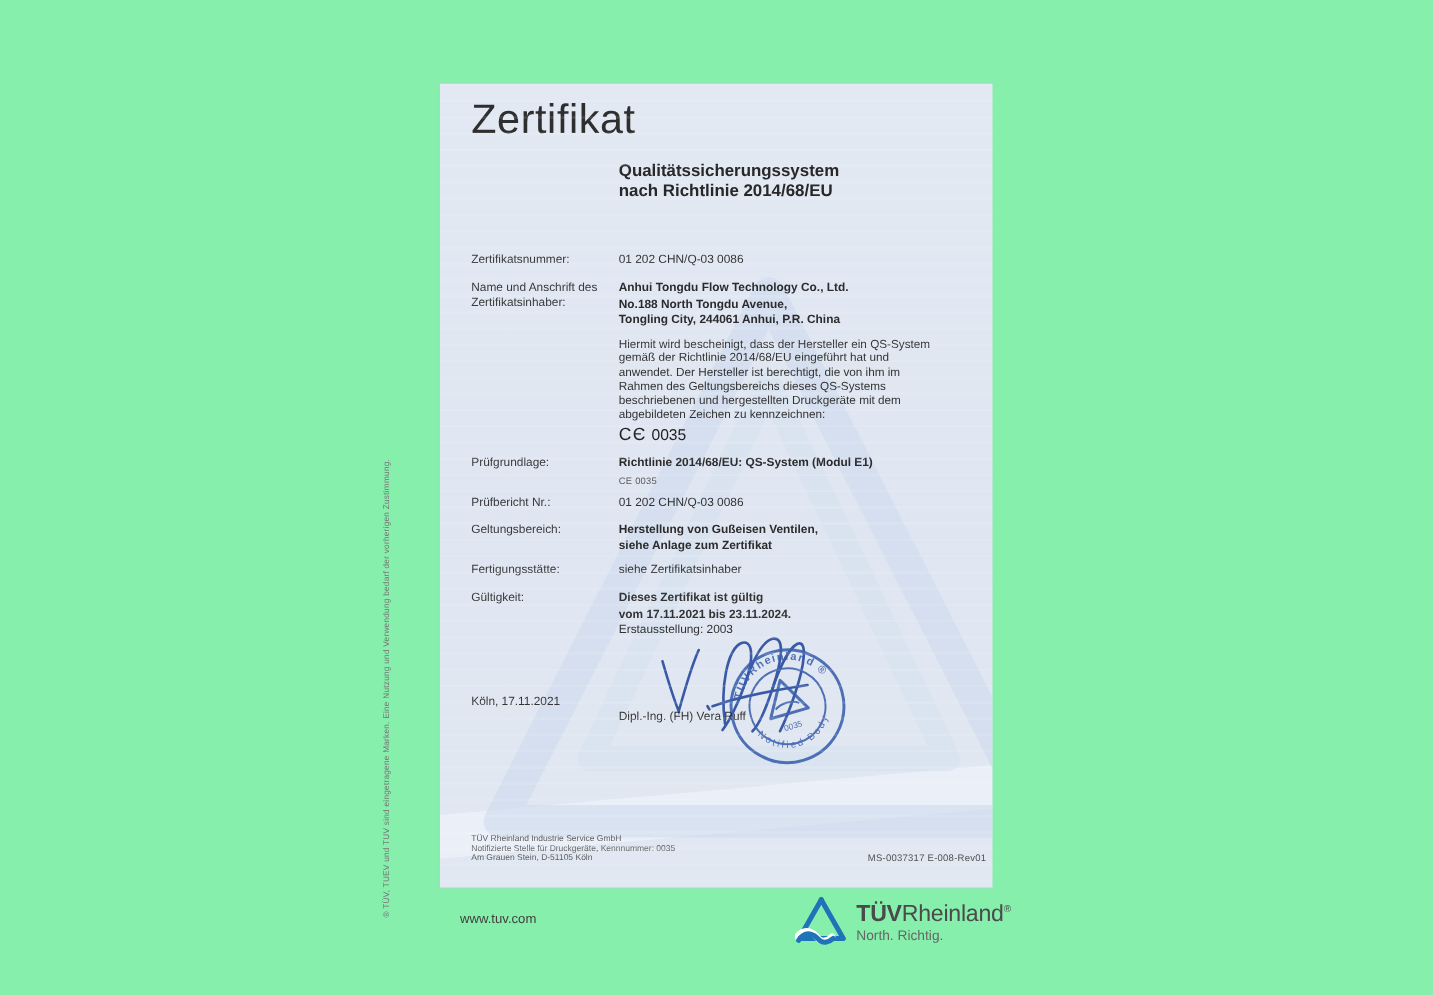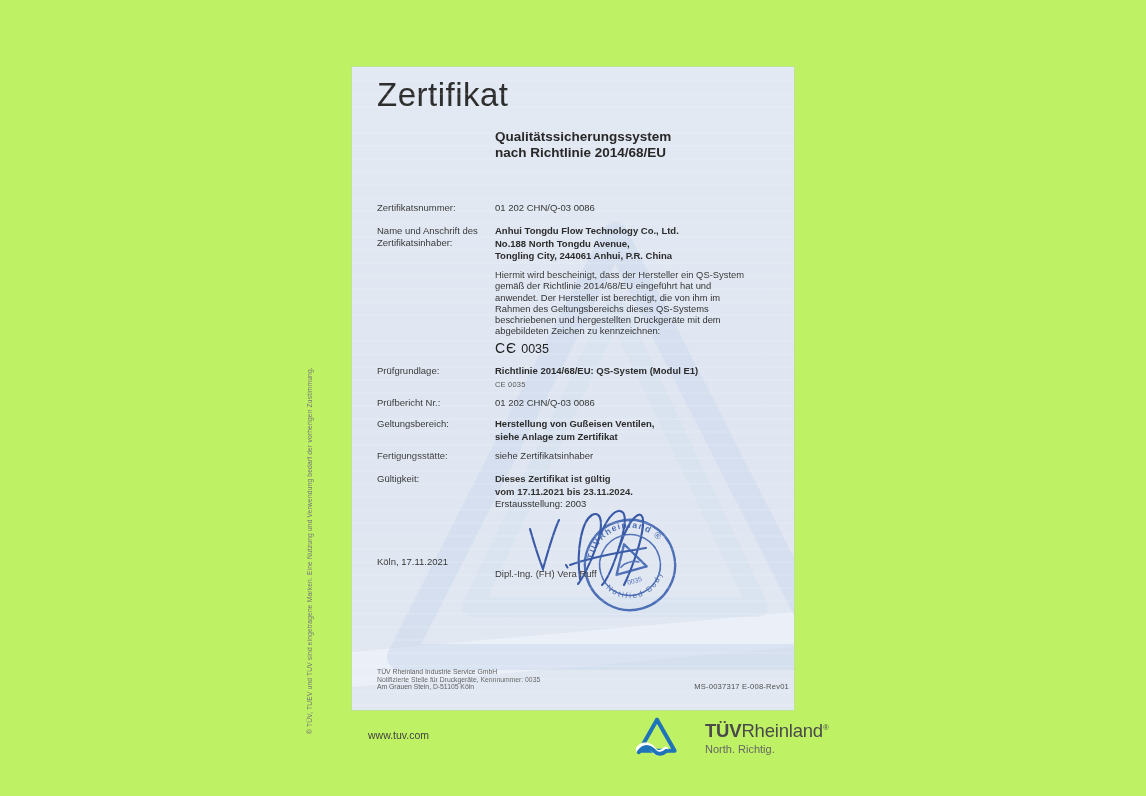--- a/index.html
+++ b/index.html
@@ -1,19 +1,19 @@
 <!DOCTYPE html>
 <html><head>
 <meta charset="utf-8">
 <style>
   * { margin:0; padding:0; box-sizing:border-box; }
   html,body { background:#ffffff; }
   body { font-family:"Liberation Sans", sans-serif; }
   .canvas {
-    position:relative; width:1146px; height:796px; background:#bef264;
+    position:relative; width:1146px; height:796px; background:#86efac;
     overflow:hidden; color:#2b2b2b;
   }
   
   .sheet {
     position:absolute; left:352px; top:67px; width:442px; height:643px;
     background:linear-gradient(180deg,#e2e9f3 0%, #dfe6f1 55%, #e1e8f2 100%);
     overflow:hidden;
     box-shadow:0 0 0 1px rgba(190,200,215,.35);
   }
   .sheet .scanlines{
@@ -56,21 +56,21 @@
   .doccode {
     position:absolute; right:5px; top:615px; font-size:7.6px; color:#4f4f4f; letter-spacing:.2px;
   }
   
   .side-note {
     position:absolute; left:306px; top:734px;
     transform:rotate(-90deg); transform-origin:0 0;
     font-size:6.6px; color:#757575; white-space:nowrap; letter-spacing:.2px;
   }
   .website { position:absolute; left:368px; top:729px; font-size:10.5px; color:#3f3f3f; }
-  .brand { position:absolute; left:636px; top:714px; display:flex; align-items:flex-start;gap:20px; }
+  .brand { position:absolute; left:636px; top:714px; display:flex; align-items:flex-start; }
   .brand-text { margin-left:7px; padding-top:6px; }
   .brand-line { font-size:18.5px; color:#4a4a4a; letter-spacing:-.2px; white-space:nowrap; }
   .brand-line .tuv { font-weight:bold; }
   .brand-line .reg { font-size:8px; vertical-align:super; color:#4a4a4a; }
   .tagline { font-size:11px; color:#666; margin-top:1px; font-weight:500; }
 </style>
 </head>
 <body>
 
 <div class="canvas">

